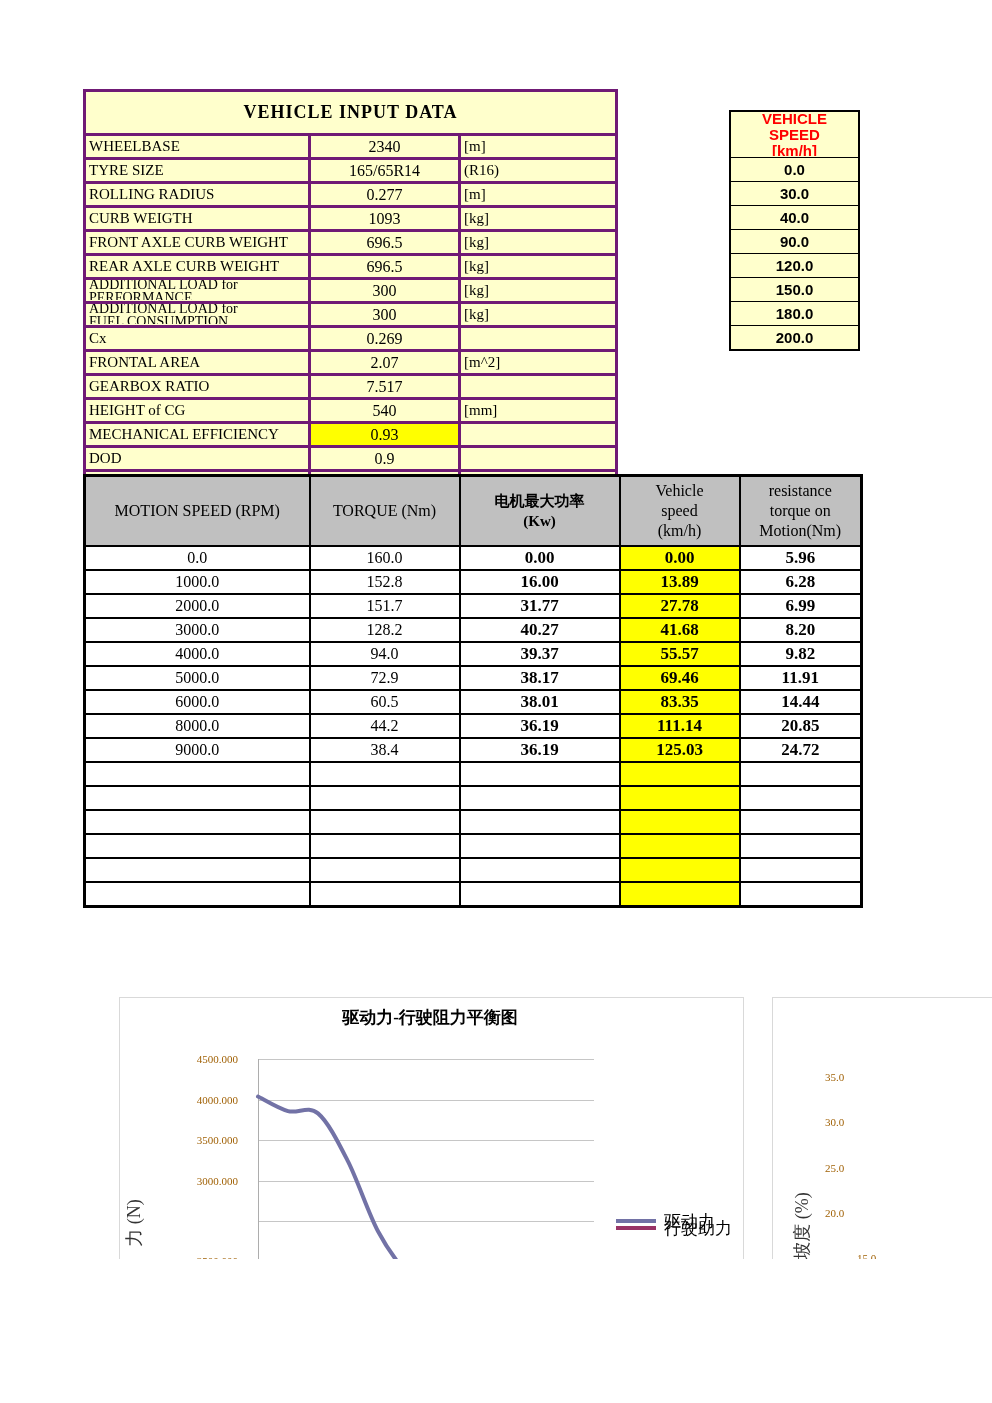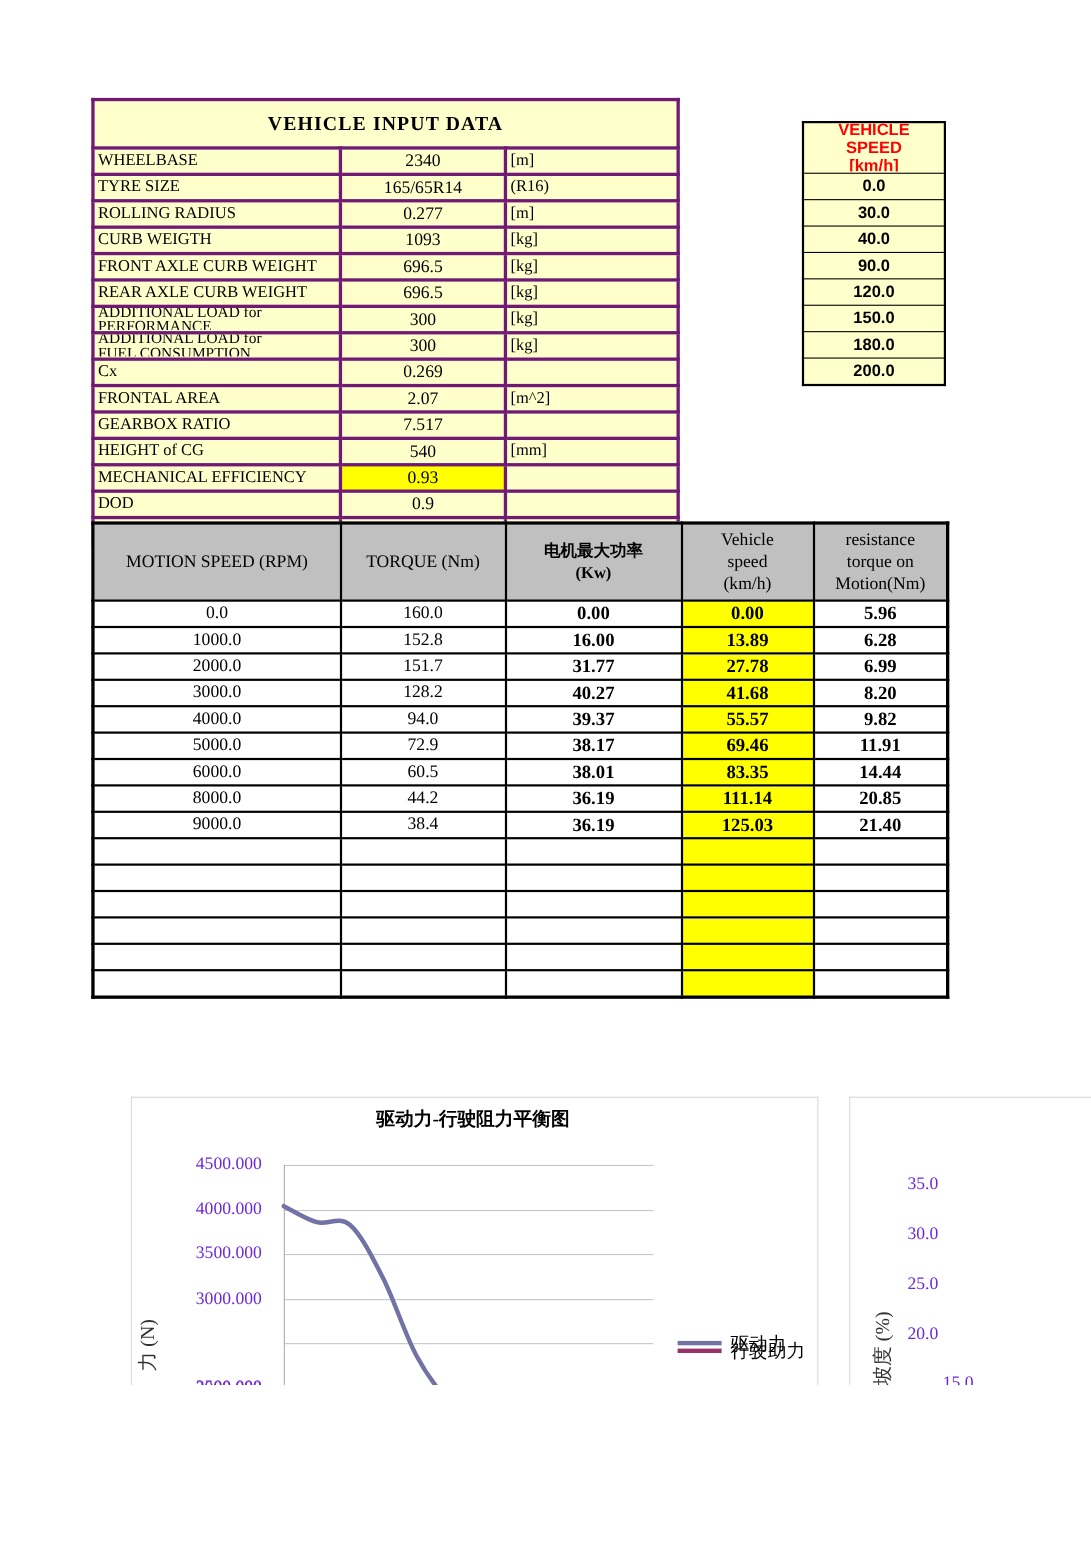--- a/index.html
+++ b/index.html
@@ -28,21 +28,21 @@
   .motion-table td{border:2px solid #000;height:20px;text-align:center;font-size:16px;overflow:hidden;}
   .motion-table td.b{font-weight:bold;font-size:17px;}
   .yel{background:#FFFF00;}
   
   .chart{position:absolute;background:#fff;overflow:hidden;}
   #chartL{left:119px;top:997px;width:623px;height:261px;border:1px solid #D9D9D9;border-bottom:none;}
   #chartR{left:772px;top:997px;width:220px;height:261px;border-top:1px solid #D9D9D9;border-left:1px solid #D9D9D9;}
   .ct{position:absolute;top:8px;left:30px;width:560px;text-align:center;font-weight:bold;font-size:17px;}
   .gl{position:absolute;height:1px;background:#C6C6C6;}
   .ax{position:absolute;width:1px;background:#ADADAD;}
-  .tick{position:absolute;font-size:16px;color:#6d28d9;height:20px;line-height:20px;}
+  .tick{position:absolute;font-size:11px;color:#a16207;height:20px;line-height:20px;}
   .tickL{width:118px;left:0;text-align:right;}
   .leg{position:absolute;display:flex;align-items:center;font-size:17px;height:20px;}
   .sw{width:40px;height:4px;margin-right:8px;flex:0 0 auto;}
   .ylab{position:absolute;white-space:nowrap;font-size:18px;color:#333;
         transform:translate(-50%,-50%) rotate(-90deg);}
   svg{position:absolute;left:0;top:0;}
 </style>
 </head>
 <body>
 
@@ -255,21 +255,21 @@
           <td>44.2</td>
           <td class="b">36.19</td>
           <td class="b yel">111.14</td>
           <td class="b">20.85</td>
         </tr>
         <tr>
           <td>9000.0</td>
           <td>38.4</td>
           <td class="b">36.19</td>
           <td class="b yel">125.03</td>
-          <td class="b">21.40</td>
+          <td class="b">24.72</td>
         </tr>
         <tr>
           <td>&nbsp;</td>
           <td>&nbsp;</td>
           <td>&nbsp;</td>
           <td class="yel">&nbsp;</td>
           <td>&nbsp;</td>
         </tr>
         <tr>
           <td>&nbsp;</td>

